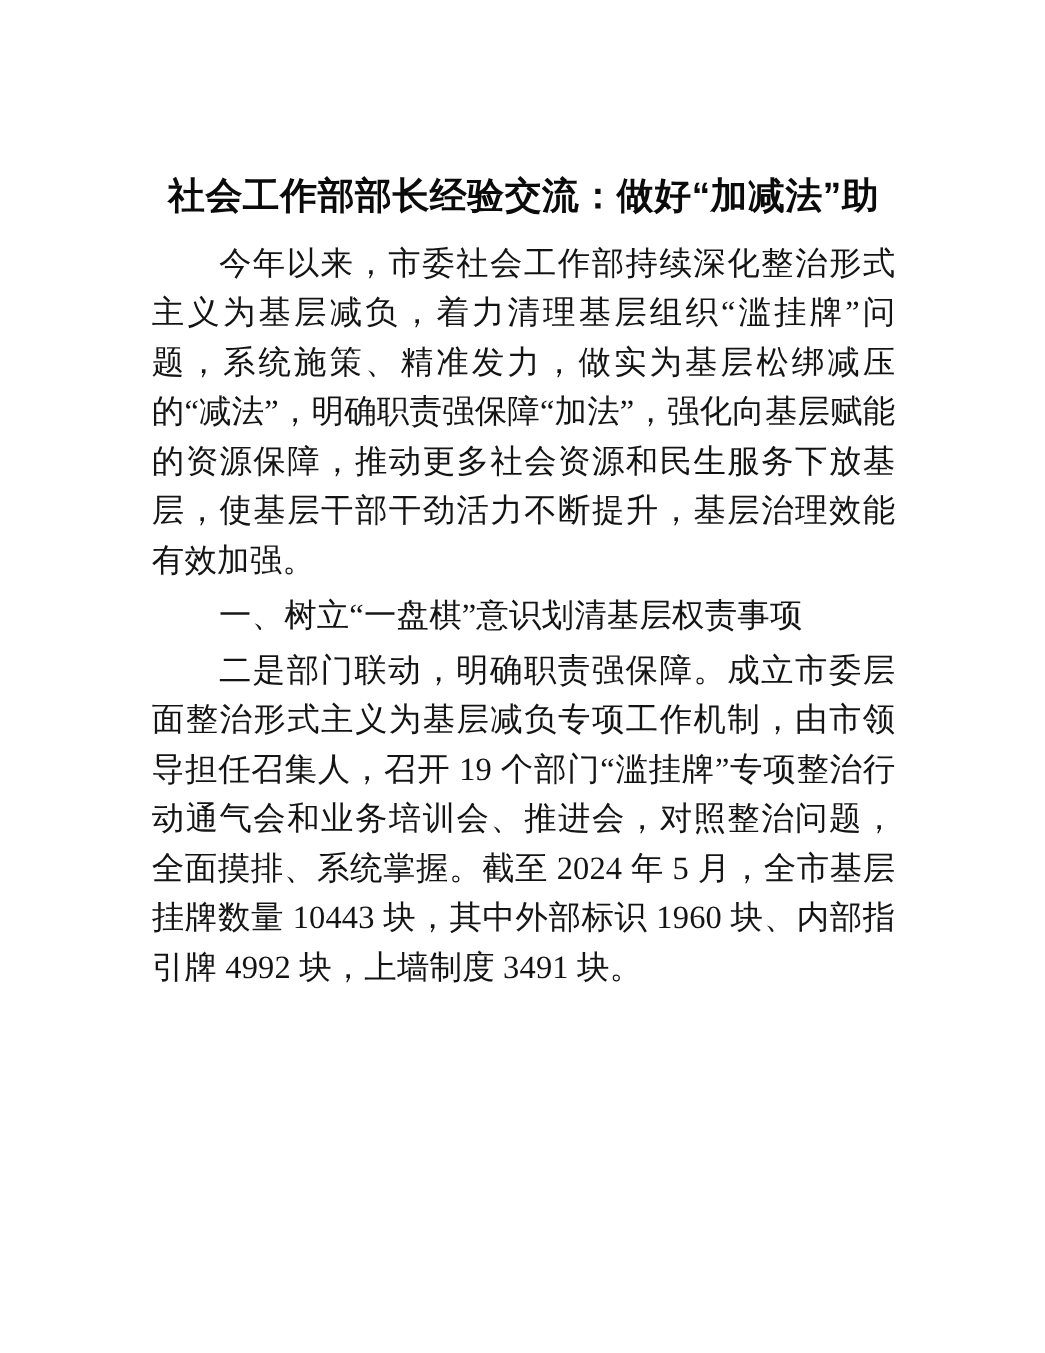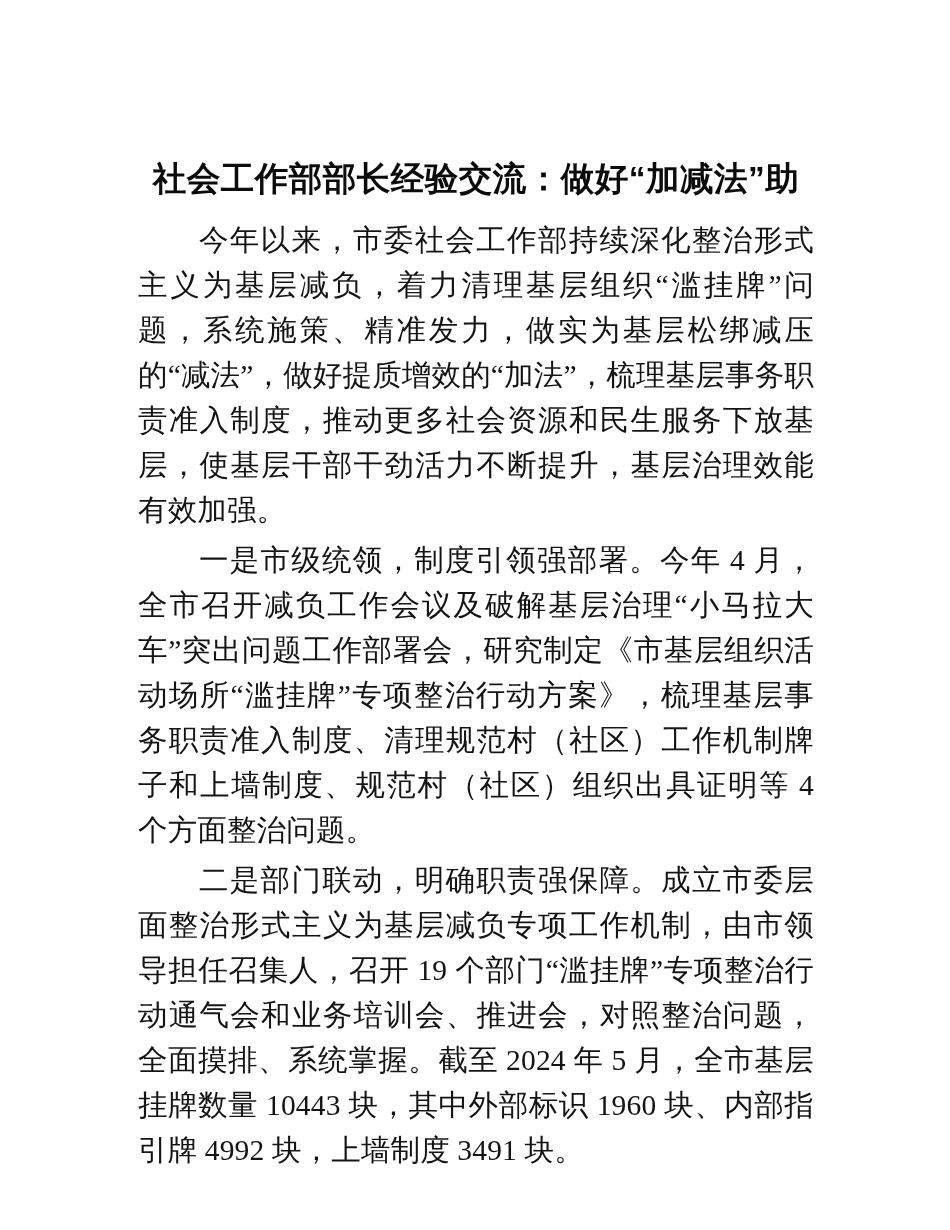--- a/index.html
+++ b/index.html
@@ -78,21 +78,21 @@
 </head>
 <body>
 
 <div class="page">
   <div class="doc-body">
 
     <h1 class="doc-title">
       <span class="tline">社会工作部部长经验交流：做好“加减法”助</span>
     </h1>
 
-    <p class="para">今年以来，市委社会工作部持续深化整治形式主义为基层减负，着力清理基层组织“滥挂牌”问题，系统施策、精准发力，做实为基层松绑减压的“减法”，做好提质增效的“加法”，梳理基层事务职责准入制度，推动更多社会资源和民生服务下放基层，使基层干部干劲活力不断提升，基层治理效能有效加强。</p>
+    <p class="para">今年以来，市委社会工作部持续深化整治形式主义为基层减负，着力清理基层组织“滥挂牌”问题，系统施策、精准发力，做实为基层松绑减压的“减法”，明确职责强保障“加法”，强化向基层赋能的资源保障，推动更多社会资源和民生服务下放基层，使基层干部干劲活力不断提升，基层治理效能有效加强。</p>
 
+    <p class="section-heading">一、树立“一盘棋”意识划清基层权责事项</p>
 
-    <p class="para">一是市级统领，制度引领强部署。今年 4 月，全市召开减负工作会议及破解基层治理“小马拉大车”突出问题工作部署会，研究制定《市基层组织活动场所“滥挂牌”专项整治行动方案》，梳理基层事务职责准入制度、清理规范村（社区）工作机制牌子和上墙制度、规范村（社区）组织出具证明等 4 个方面整治问题。</p>
 
     <p class="para">二是部门联动，明确职责强保障。成立市委层面整治形式主义为基层减负专项工作机制，由市领导担任召集人，召开 19 个部门“滥挂牌”专项整治行动通气会和业务培训会、推进会，对照整治问题，全面摸排、系统掌握。截至 2024 年 5 月，全市基层挂牌数量 10443 块，其中外部标识 1960 块、内部指引牌 4992 块，上墙制度 3491 块。</p>
 
   </div>
 </div>
 
 </body></html>

